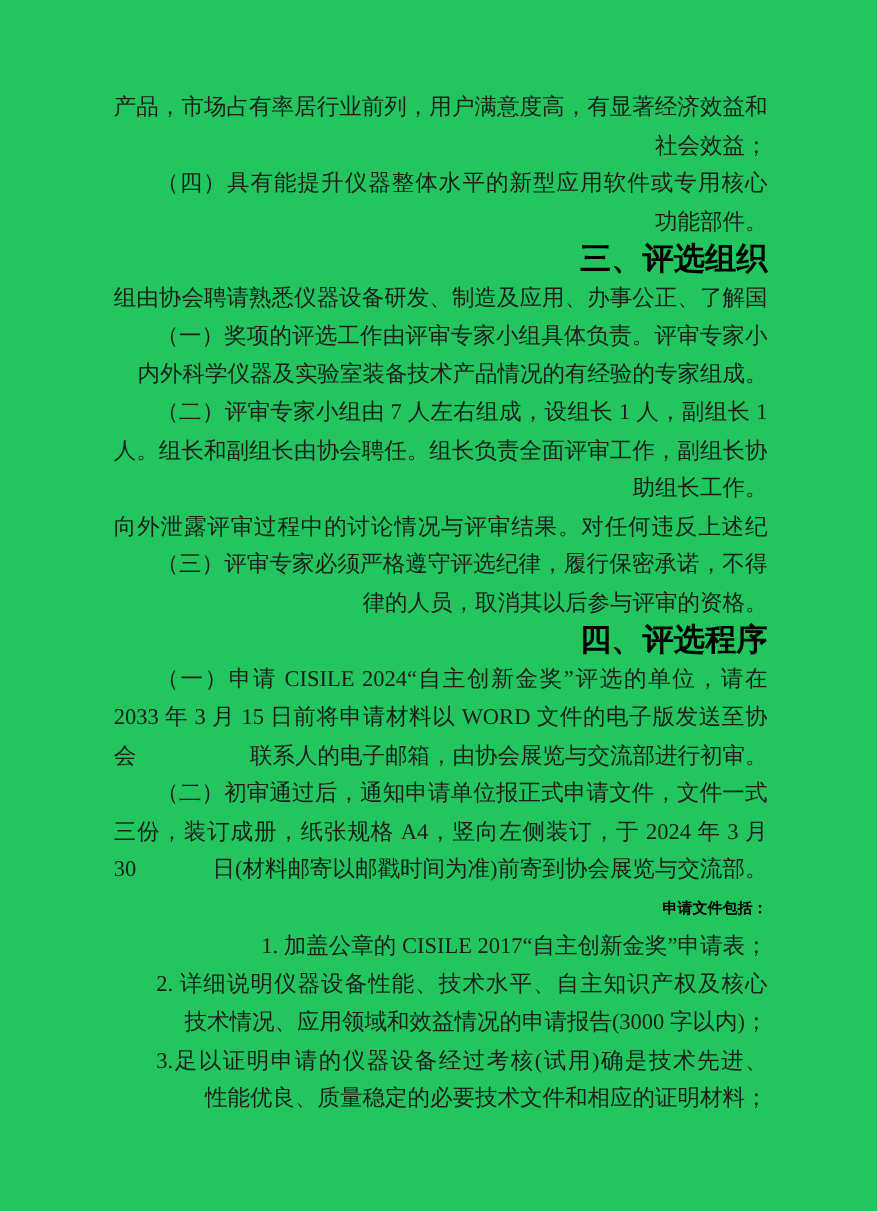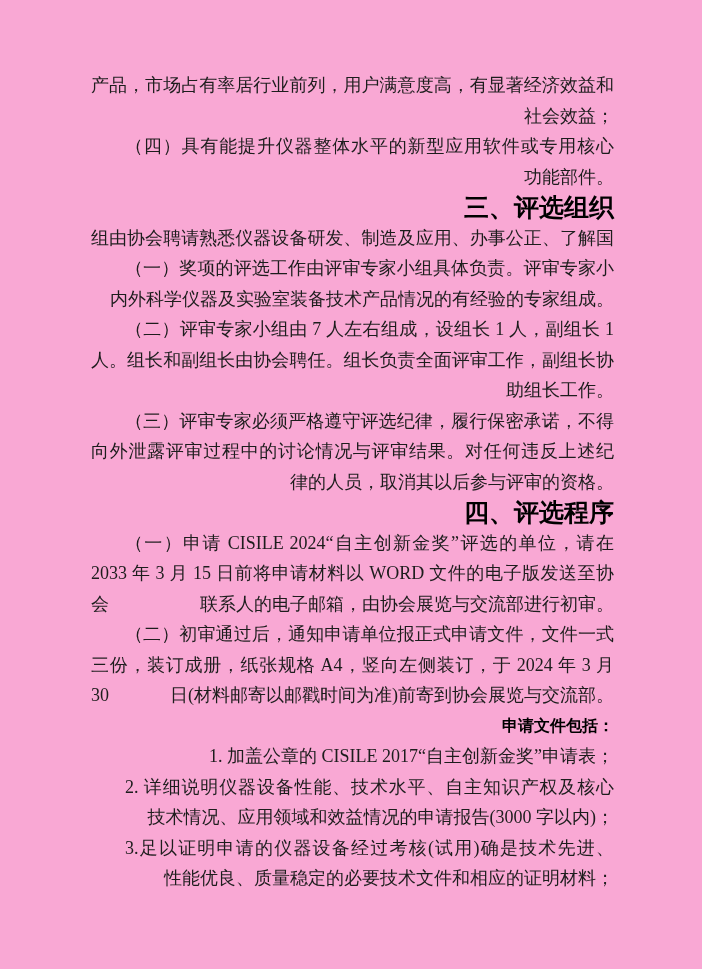--- a/index.html
+++ b/index.html
@@ -4,21 +4,21 @@
 <style>
   html, body {
     margin: 0;
     padding: 0;
     background: #ffffff;
   }
   .page {
     position: relative;
     width: 702px;
     height: 969px;
-    background: #f9a8d4;
+    background: #22c55e;
     overflow: hidden;
     font-family: "Liberation Serif", "DejaVu Serif", serif;
     color: #1d1d1d;
   }
   .doc {
     position: absolute;
     left: 91px;
     top: 70px;
     width: 523px;
   }
@@ -41,42 +41,42 @@
     font-weight: 700;
     font-size: 25px;
     color: #000000;
   }
   .line.heading.ind {
     text-indent: 28px;
   }
   .line.bold {
     font-family: "Liberation Sans", "DejaVu Sans", sans-serif;
     font-weight: 700;
-    font-size: 16px;
+    font-size: 12px;
     color: #000000;
   }
 </style>
 </head>
 <body>
 
 <div class="page">
   <div class="doc">
       <div class="line body jst">产品，市场占有率居行业前列，用户满意度高，有显著经济效益和</div>
       <div class="line body">社会效益；</div>
       <div class="line body ind jst">（四）具有能提升仪器整体水平的新型应用软件或专用核心</div>
       <div class="line body">功能部件。</div>
       <div class="line heading ind">三、评选组织</div>
       <div class="line body jst">组由协会聘请熟悉仪器设备研发、制造及应用、办事公正、了解国</div>
       <div class="line body ind jst">（一）奖项的评选工作由评审专家小组具体负责。评审专家小</div>
       <div class="line body">内外科学仪器及实验室装备技术产品情况的有经验的专家组成。</div>
       <div class="line body ind jst">（二）评审专家小组由 7 人左右组成，设组长 1 人，副组长 1</div>
       <div class="line body jst">人。组长和副组长由协会聘任。组长负责全面评审工作，副组长协</div>
       <div class="line body">助组长工作。</div>
+      <div class="line body jst">向外泄露评审过程中的讨论情况与评审结果。对任何违反上述纪</div>
       <div class="line body ind jst">（三）评审专家必须严格遵守评选纪律，履行保密承诺，不得</div>
-      <div class="line body jst">向外泄露评审过程中的讨论情况与评审结果。对任何违反上述纪</div>
       <div class="line body">律的人员，取消其以后参与评审的资格。</div>
       <div class="line heading ind">四、评选程序</div>
       <div class="line body ind jst">（一）申请 CISILE 2024“自主创新金奖”评选的单位，请在</div>
       <div class="line body jst">2033 年 3 月 15 日前将申请材料以 WORD 文件的电子版发送至协会</div>
       <div class="line body">联系人的电子邮箱，由协会展览与交流部进行初审。</div>
       <div class="line body ind jst">（二）初审通过后，通知申请单位报正式申请文件，文件一式</div>
       <div class="line body jst">三份，装订成册，纸张规格 A4，竖向左侧装订，于 2024 年 3 月 30</div>
       <div class="line body">日(材料邮寄以邮戳时间为准)前寄到协会展览与交流部。</div>
       <div class="line bold ind">申请文件包括：</div>
       <div class="line body ind">1. 加盖公章的 CISILE 2017“自主创新金奖”申请表；</div>

